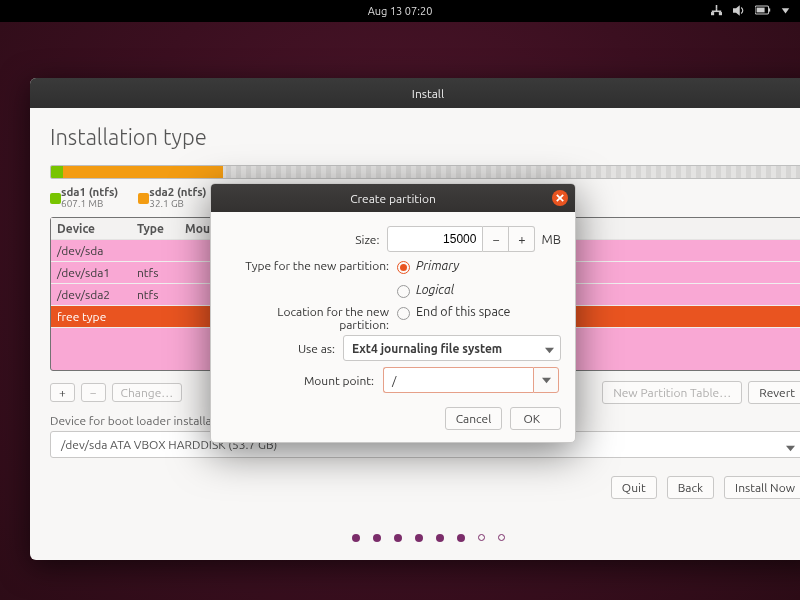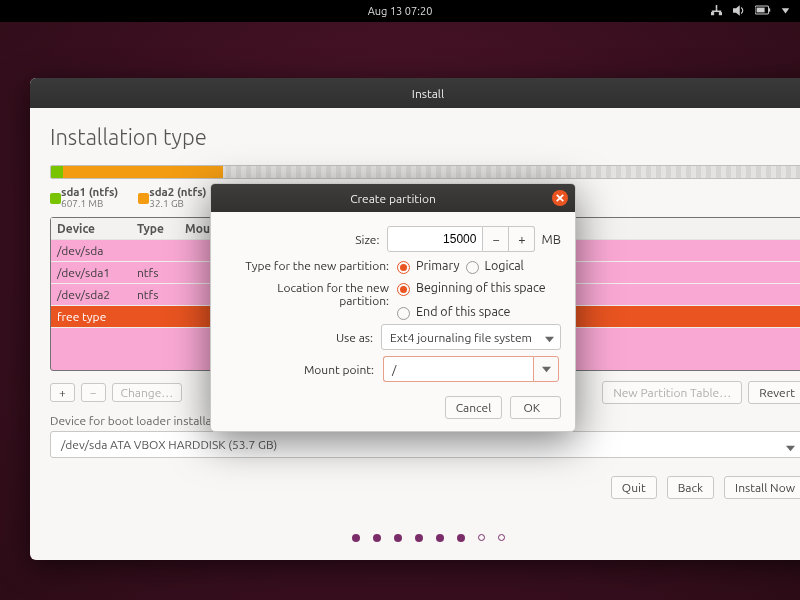--- a/index.html
+++ b/index.html
@@ -67,21 +67,21 @@
   .form-row .field { flex: 1; display: flex; align-items: center; gap: 6px; }
   .spin-wrap { display: flex; align-items: center; }
   .spin-input { width: 96px; height: 26px; border: 1px solid #c9c8c7; border-radius: 3px 0 0 3px; text-align: right; padding: 0 6px; font-size: 12px; }
   .spin-btn { width: 26px; height: 26px; border: 1px solid #c9c8c7; border-left: none; background: #fcfbfa; display: flex; align-items: center; justify-content: center; cursor: pointer; }
   .spin-btn.last { border-radius: 0 3px 3px 0; }
   .radio { width: 13px; height: 13px; border: 1.5px solid #999; border-radius: 50%; display: inline-flex; align-items: center; justify-content: center; margin-right: 6px; position: relative; top: 2px; }
   .radio.checked { border-color: #e95420; }
   .radio.checked::after { content: ""; width: 7px; height: 7px; background: #e95420; border-radius: 50%; }
   .opt-line { display: flex; align-items: center; font-size: 12.5px; color: #333; margin: 2px 0; }
   .combo { height: 26px; border: 1px solid #c9c8c7; border-radius: 3px; background: #fff; font-size: 12px; padding: 0 24px 0 8px; position: relative; display: flex; align-items: center; }
-  .combo.wide { width: 180px; }
+  .combo.wide { width: 218px; font-weight: bold; }
   .combo .caret { position: absolute; right: 6px; top: 8px; }
   .combo.mount { width: 150px; }
   .mount-row .combo { border-right: none; border-radius: 3px 0 0 3px; }
   .mount-row .combo-btn { width: 26px; height: 26px; border: 1px solid #e6a089; border-radius: 0 3px 3px 0; display: flex; align-items: center; justify-content: center; }
   .mount-row { border: 1px solid transparent; }
   .caret svg { width: 9px; height: 9px; fill: #666; }
 </style>
 </head>
 <body>
 
@@ -231,39 +231,35 @@
           <input class="spin-input" value="15000" style="">
           <span class="spin-btn">−</span>
           <span class="spin-btn last">+</span>
         </div>
         <span>MB</span>
       </div>
     </div>
 
     <div class="form-row" style="align-items:flex-start">
       <div class="label" style="padding-top:3px">Type for the new partition:</div>
-      <div class="field" style="align-items:flex-start;">
+      <div class="field" style="flex-direction:column; align-items:flex-start;font-style:italic;">
         <label class="opt-line">
             <span class="radio checked"></span>
             <span>Primary</span>
           </label>
         <label class="opt-line">
             <span class="radio"></span>
             <span>Logical</span>
           </label>
       </div>
     </div>
 
     <div class="form-row" style="align-items:flex-start">
       <div class="label" style="padding-top:3px">Location for the new partition:</div>
       <div class="field" style="flex-direction:column; align-items:flex-start;">
-        <label class="opt-line">
-            <span class="radio checked"></span>
-            <span>Beginning of this space</span>
-          </label>
         <label class="opt-line">
             <span class="radio"></span>
             <span>End of this space</span>
           </label>
       </div>
     </div>
 
     <div class="form-row">
       <div class="label">Use as:</div>
       <div class="field">

